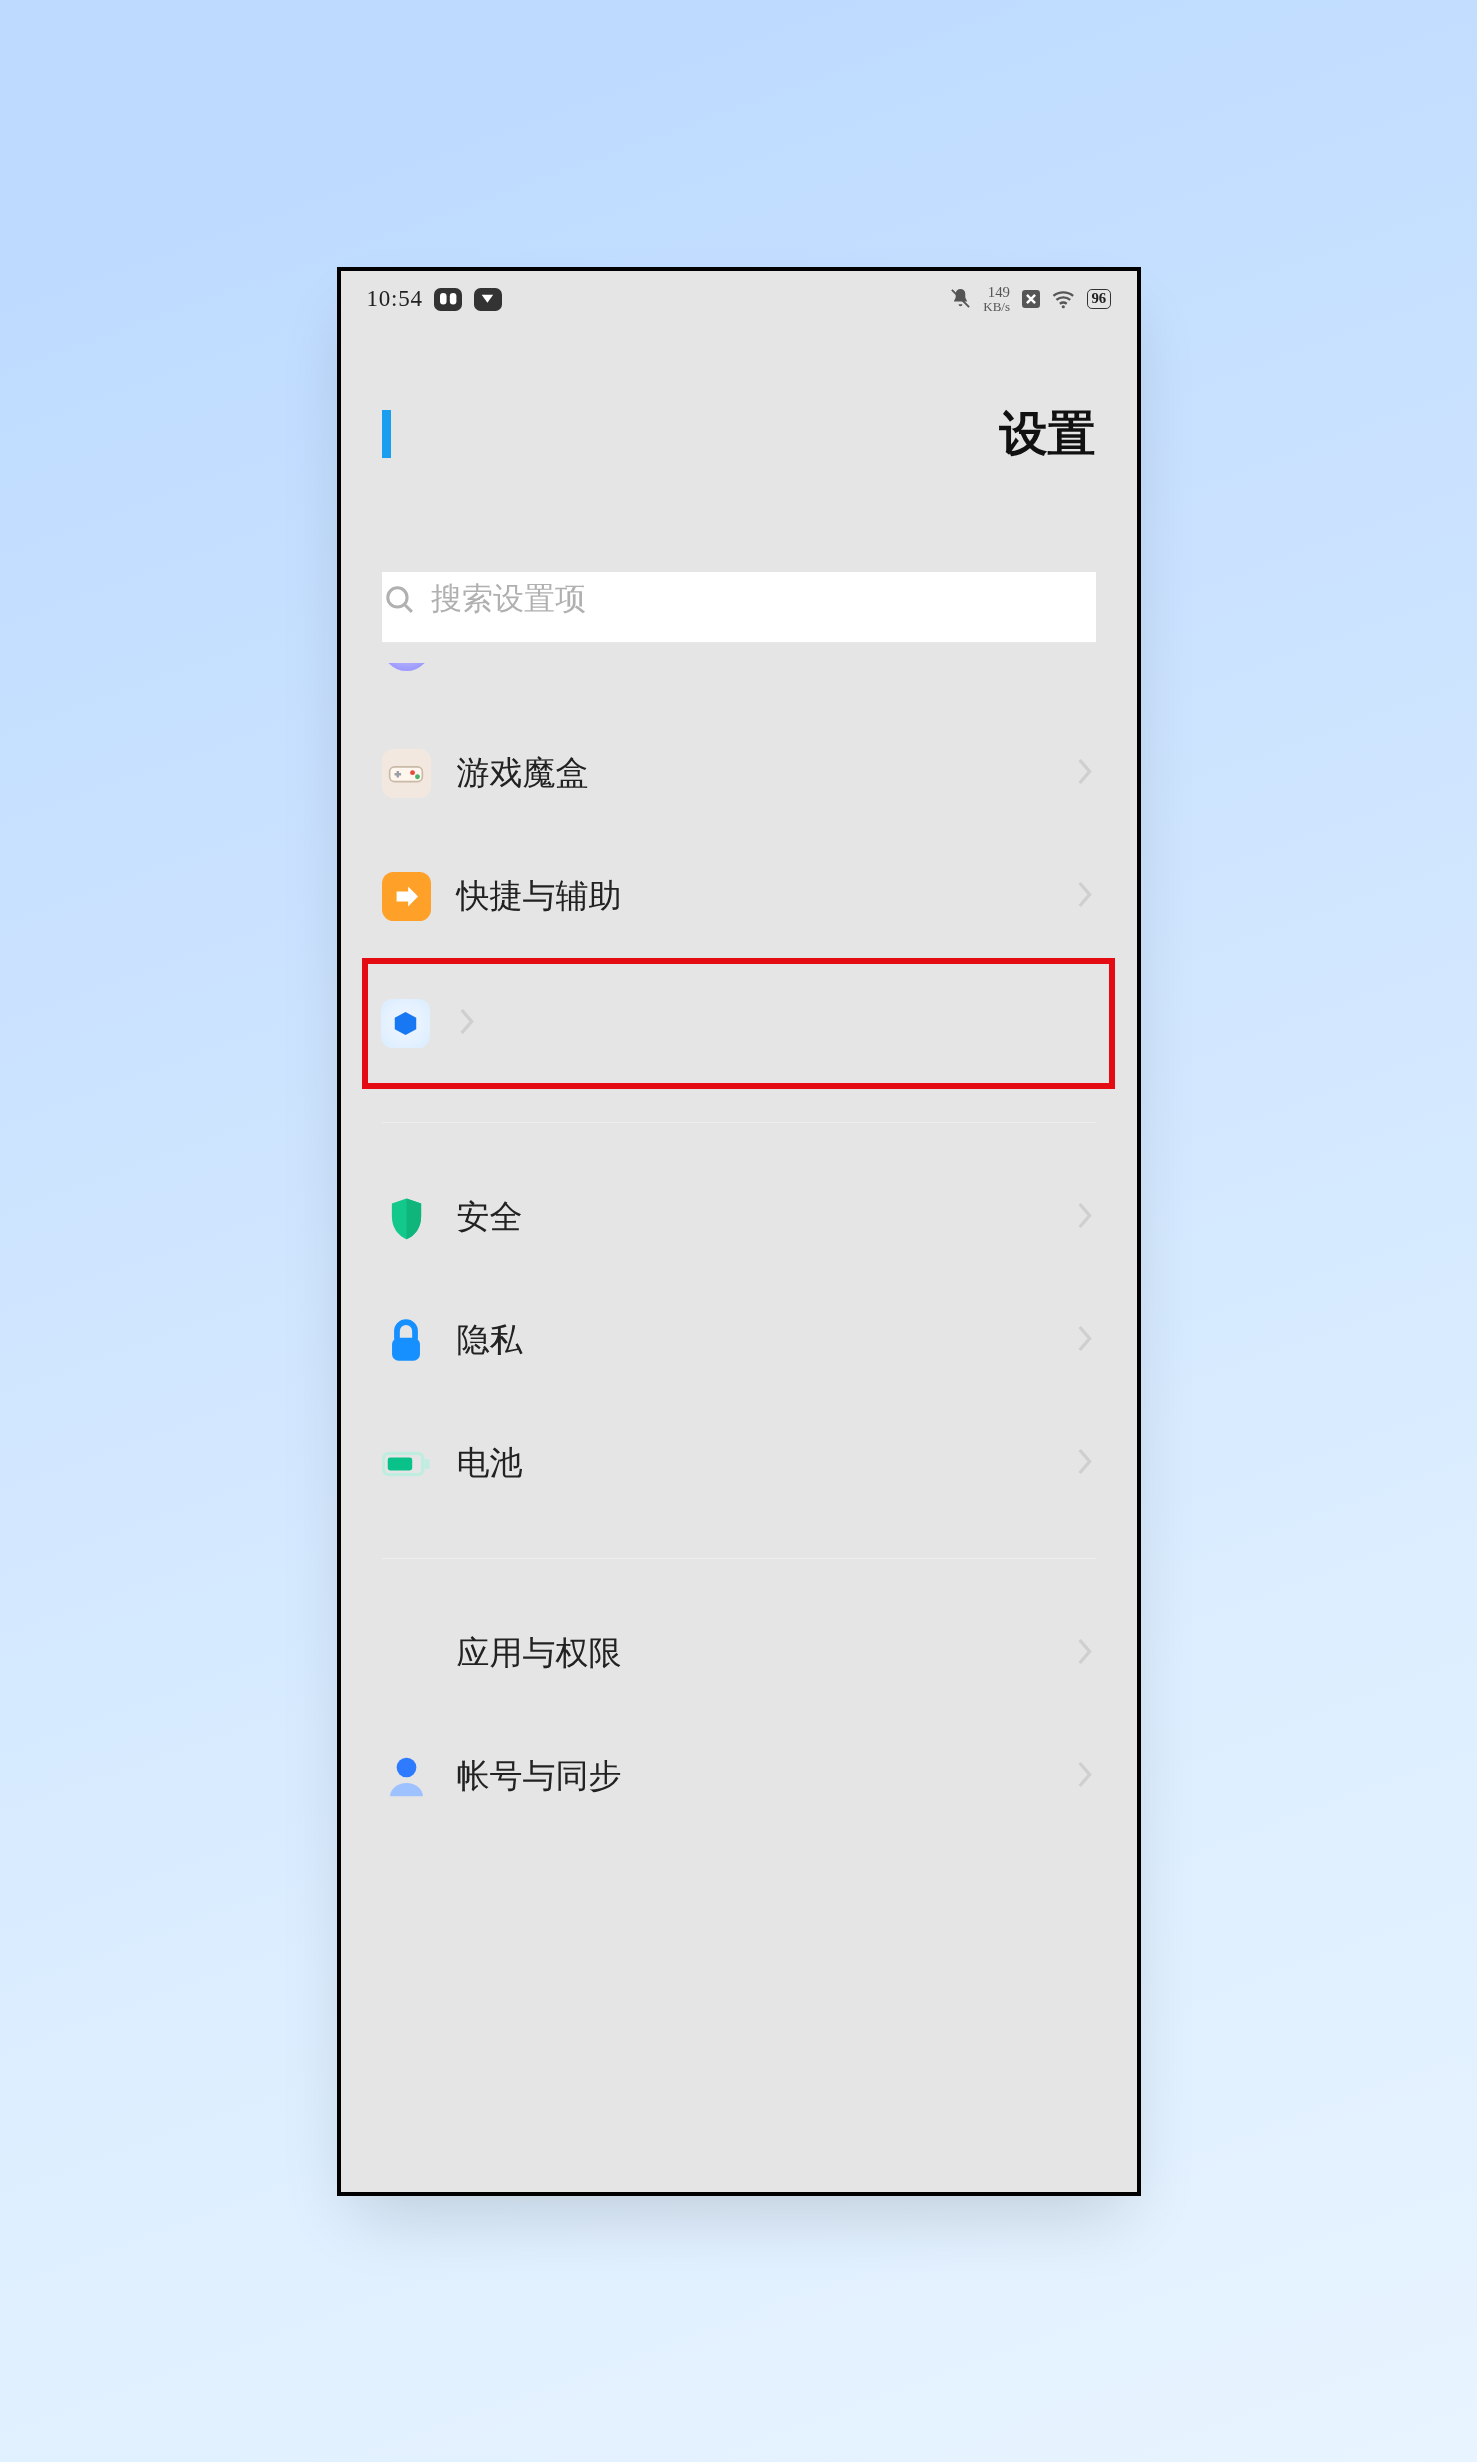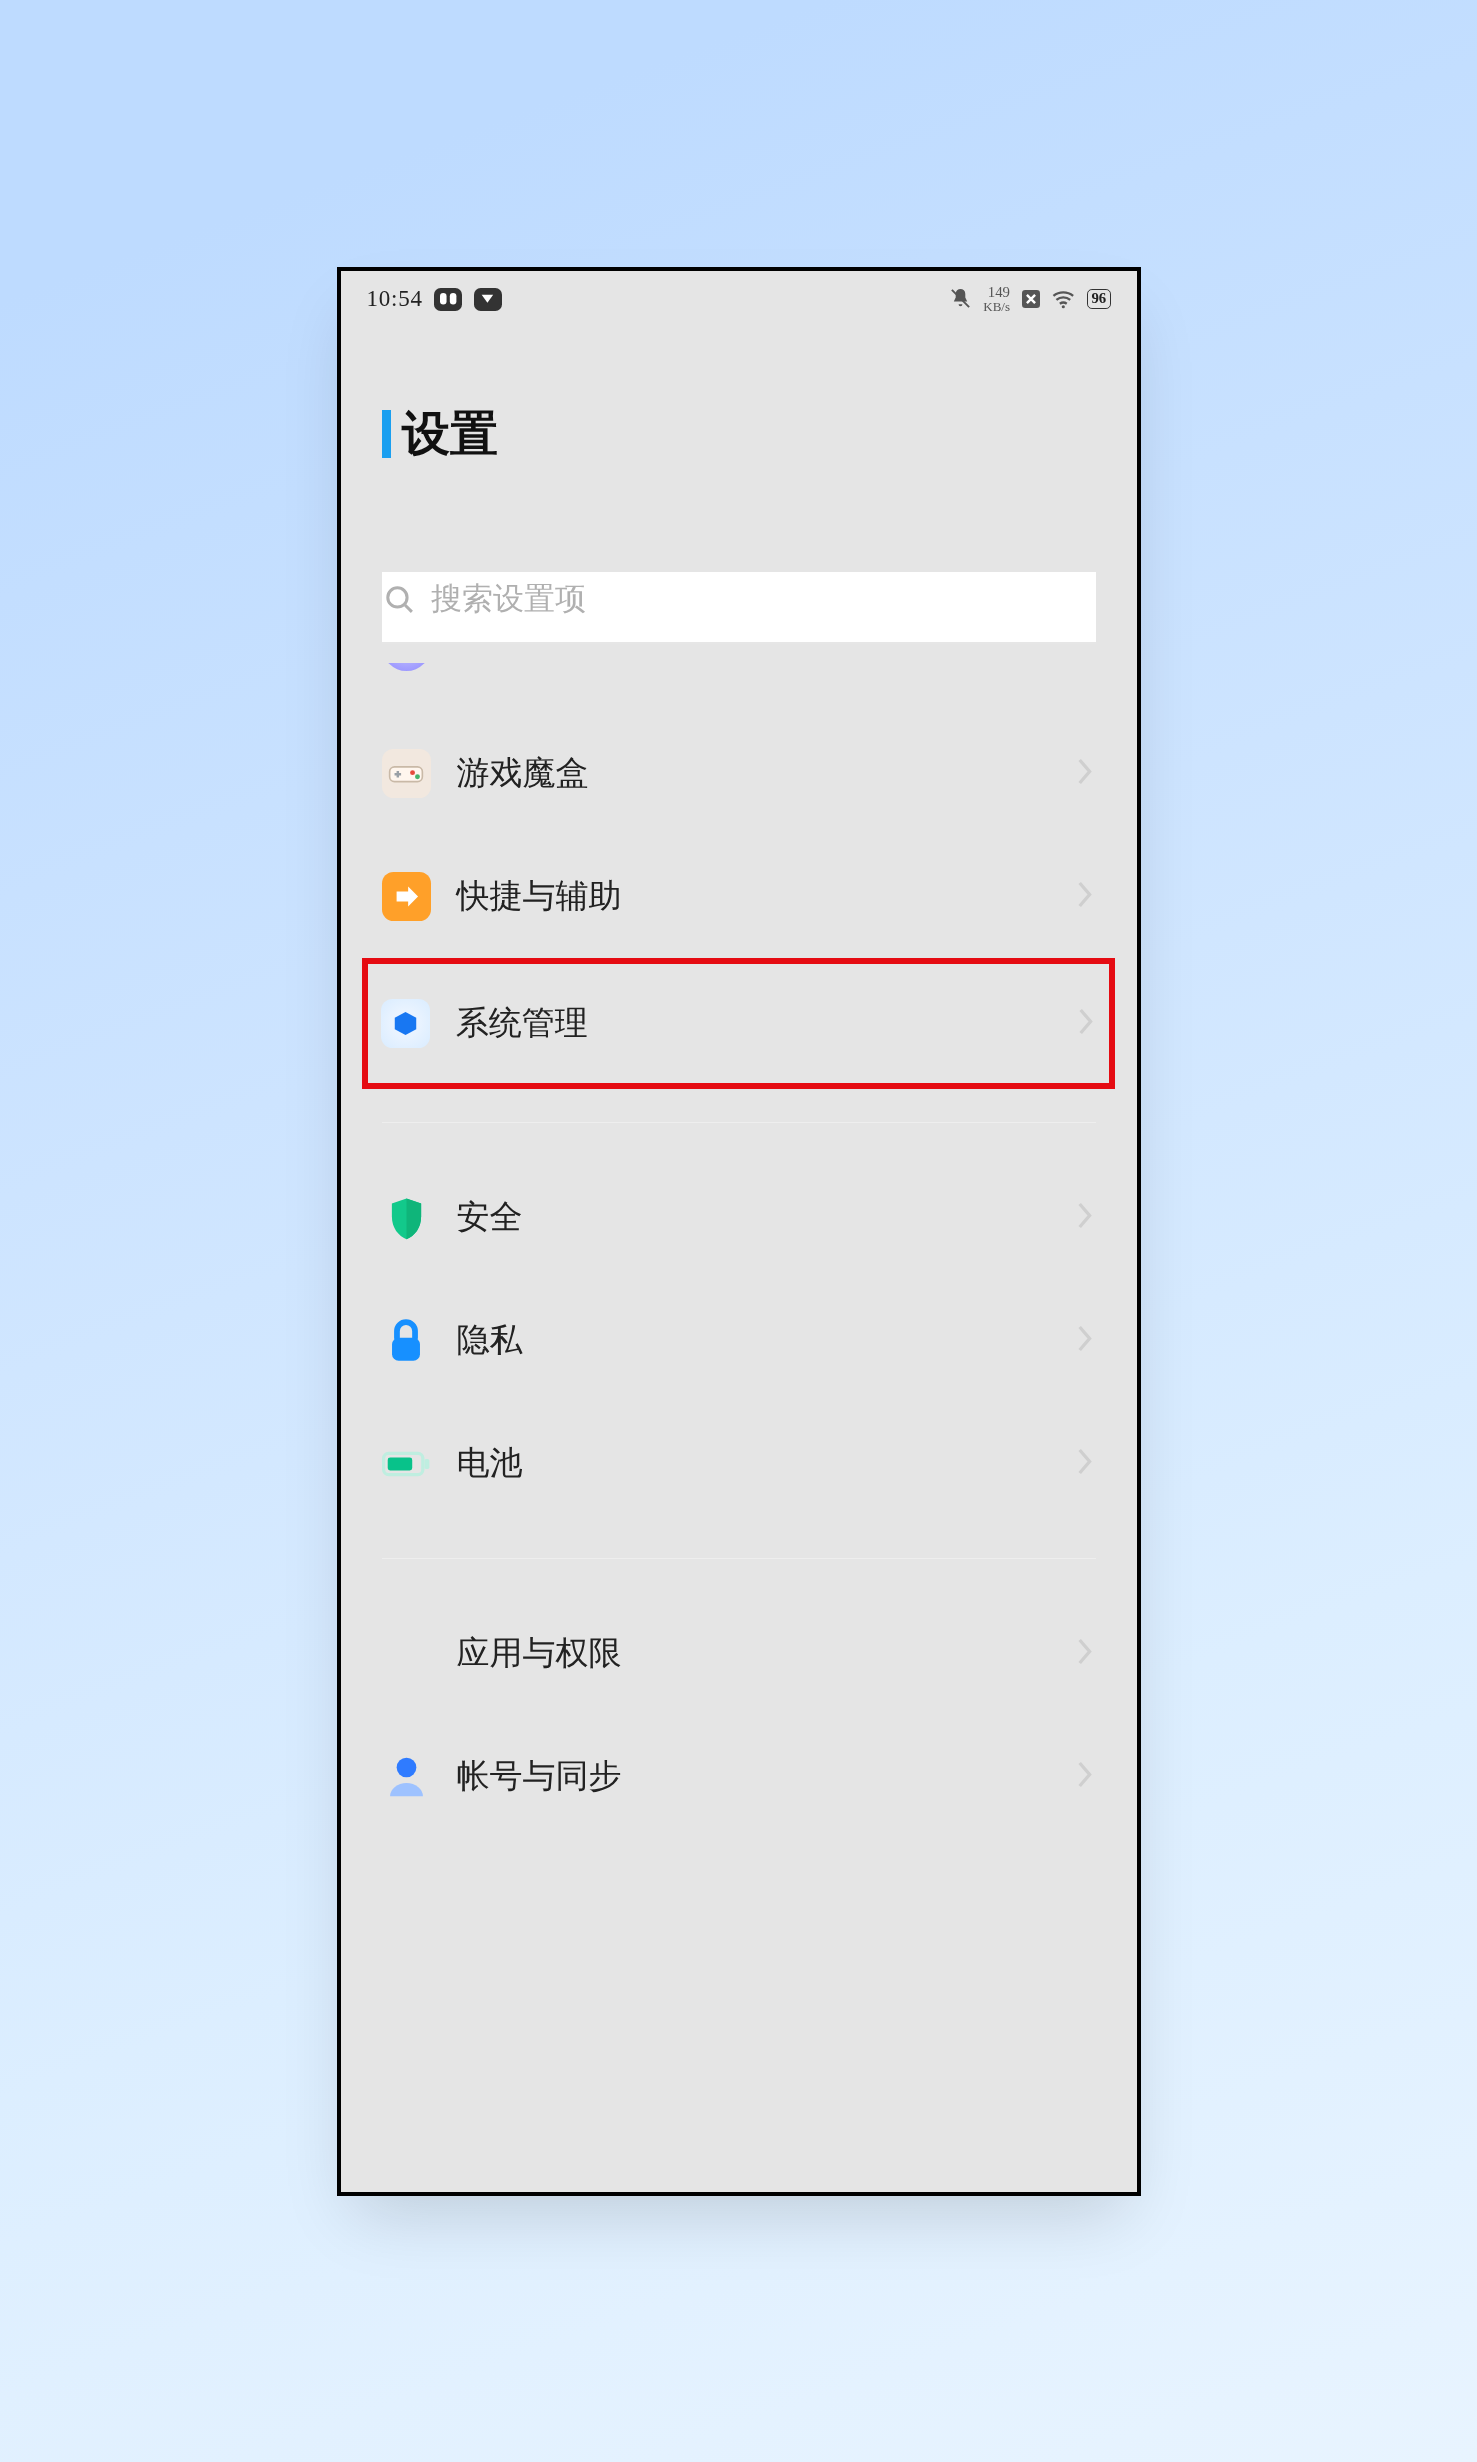--- a/index.html
+++ b/index.html
@@ -30,21 +30,21 @@
       width:28px; height:23px; border-radius:6.6px; background:#333; color:#fff; font-size:14.8px; }
     .status-right { display:flex; align-items:center; gap:11.5px; }
     .sb-icon { color:#555; display:inline-flex; align-items:center; }
     .net-speed { font-size:13px; line-height:1; text-align:right; color:#555; }
     .net-speed .n { font-size:14.8px; display:block; }
     .battery-box { border:1.6px solid #333; border-radius:4.9px; padding:0.8px 3.3px; font-size:14.8px; font-weight:700; }
     
     .title-row { padding: 82px 41px 16.4px 41px; }
     .title-row h1 {
       font-size:48px; font-weight:800; color:#111;
-      border-left:9.8px solid #1a9ff0; padding-left:11.5px; line-height:1;
+      border-left:9.8px solid #1a9ff0; padding-left:11.5px; line-height:1;text-align:right;
     }
     
     .search-wrap { padding: 98px 41px 19.7px 41px; }
     .search {
       display:flex; align-items:center; gap:14.8px;
       background:#fff;
       padding:6.6px 1.6px 21.3px 1.6px;
       border-bottom:2.5px solid #e6e6e6;
       color:#b0b0b0;
       font-size:31px;
@@ -194,21 +194,20 @@
           </svg>
       </span>
     </div>
 
     <div class="row highlight">
       <span class="ibox system">
         <svg width="33" height="33" viewBox="0 0 40 40">
             <polygon points="20,6 33,13 33,27 20,34 7,27 7,13" fill="#1877f2"></polygon>
           </svg>
       </span>
-      <span class="label">系统管理</span>
       <span class="chev">
         <svg width="21.3" height="33" viewBox="0 0 24 40" fill="none" stroke="#cfcfcf" stroke-width="4">
             <path d="M6 6 L18 20 L6 34"></path>
           </svg>
       </span>
     </div>
 
     <div class="divider"></div>
 
     <div class="row">

